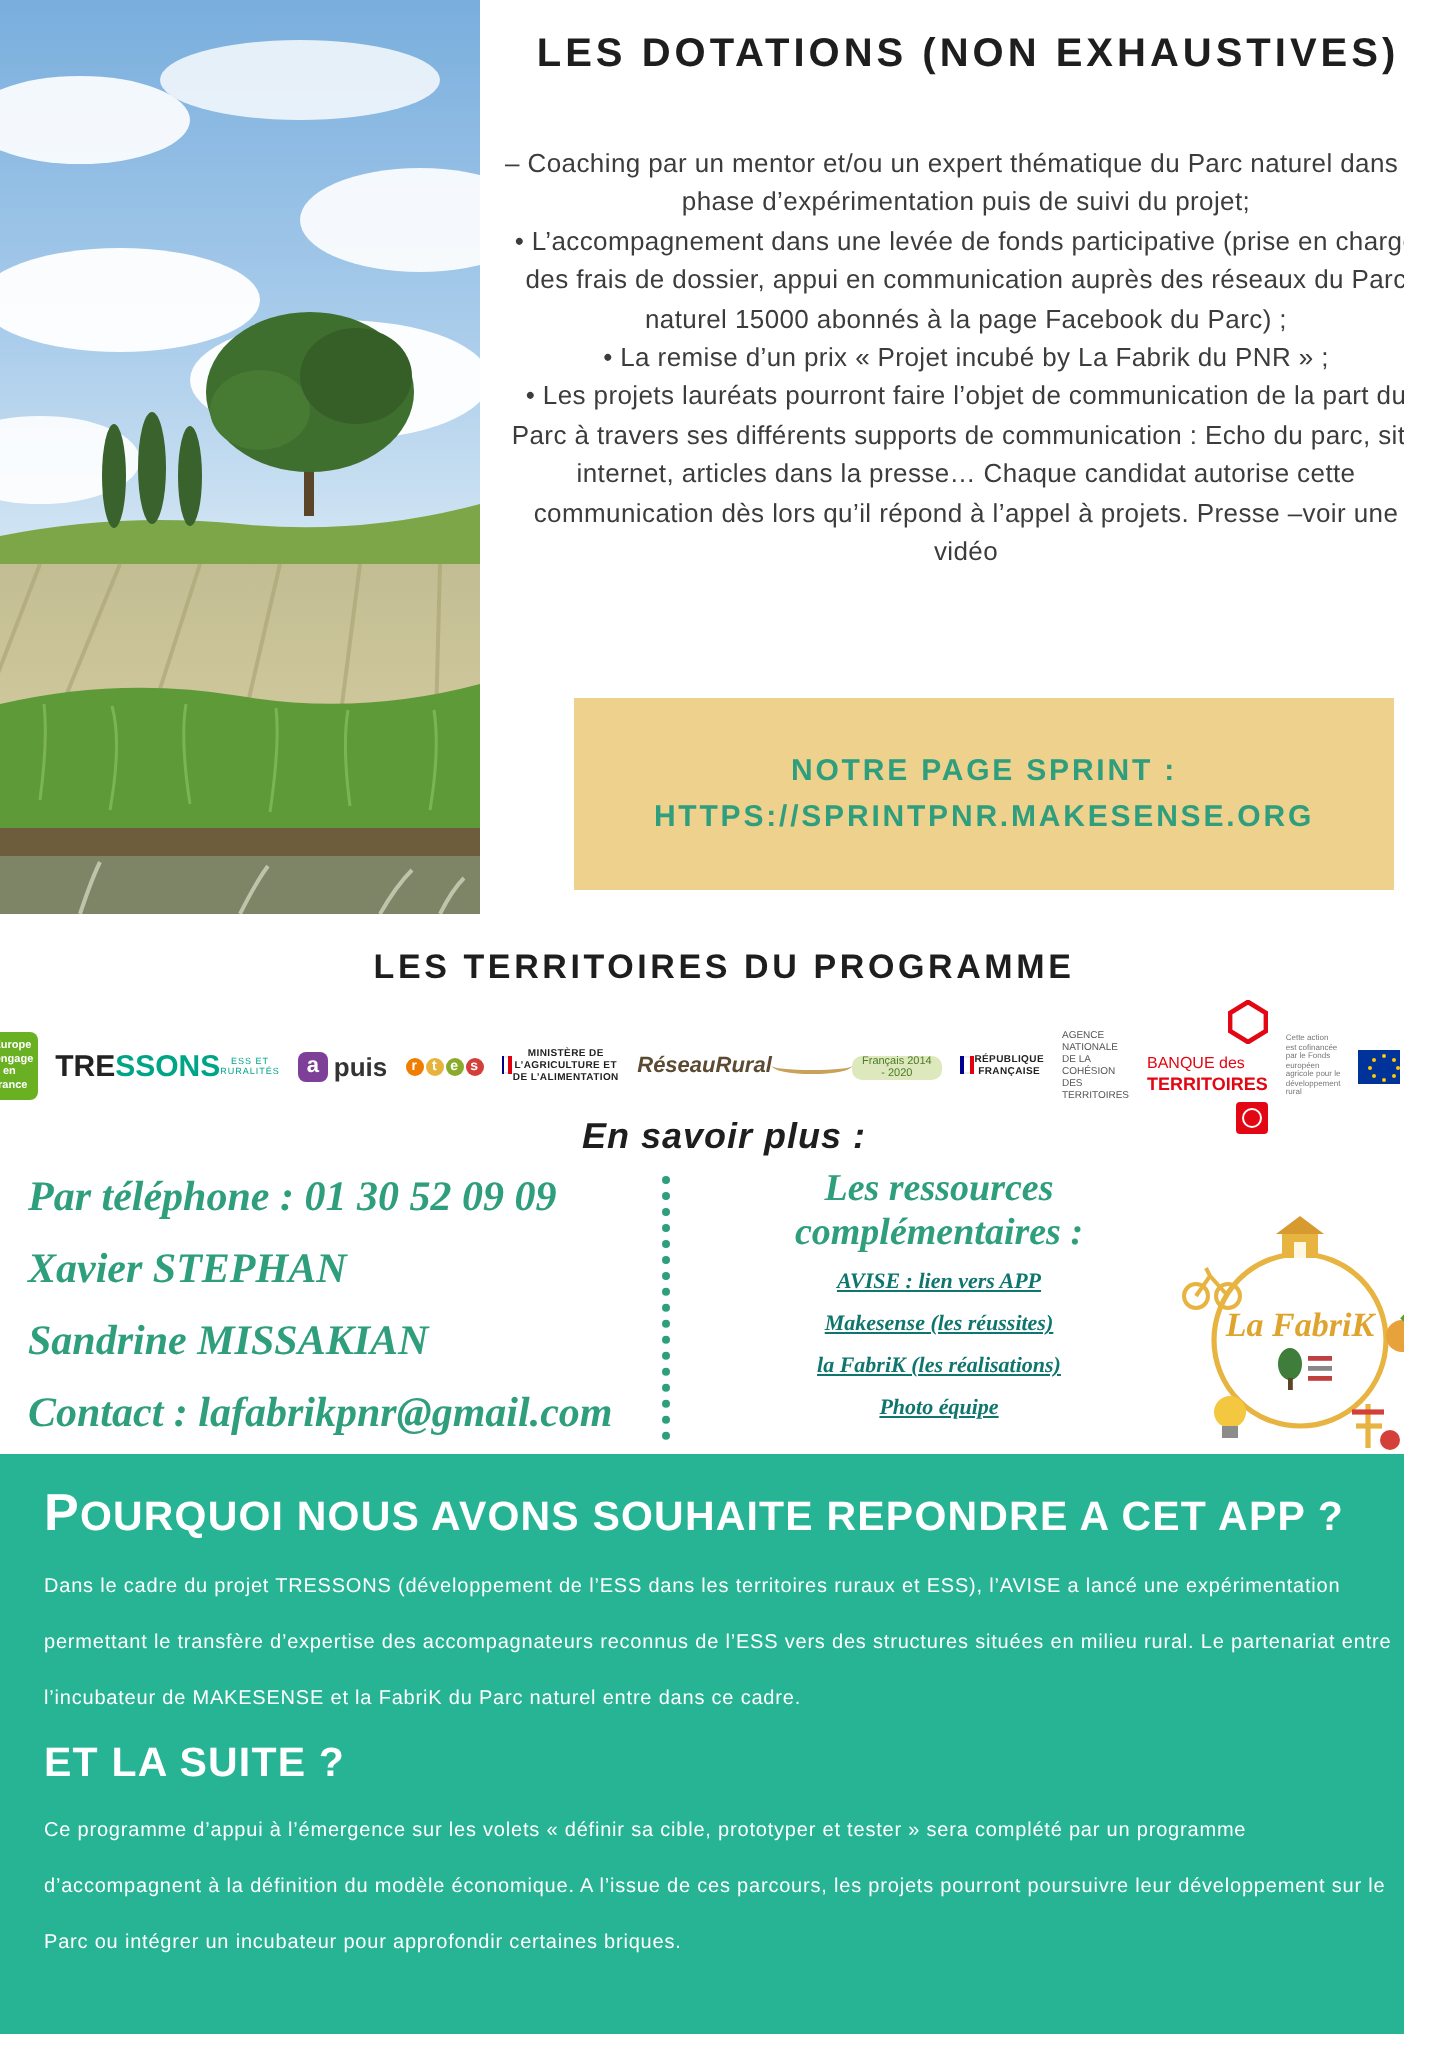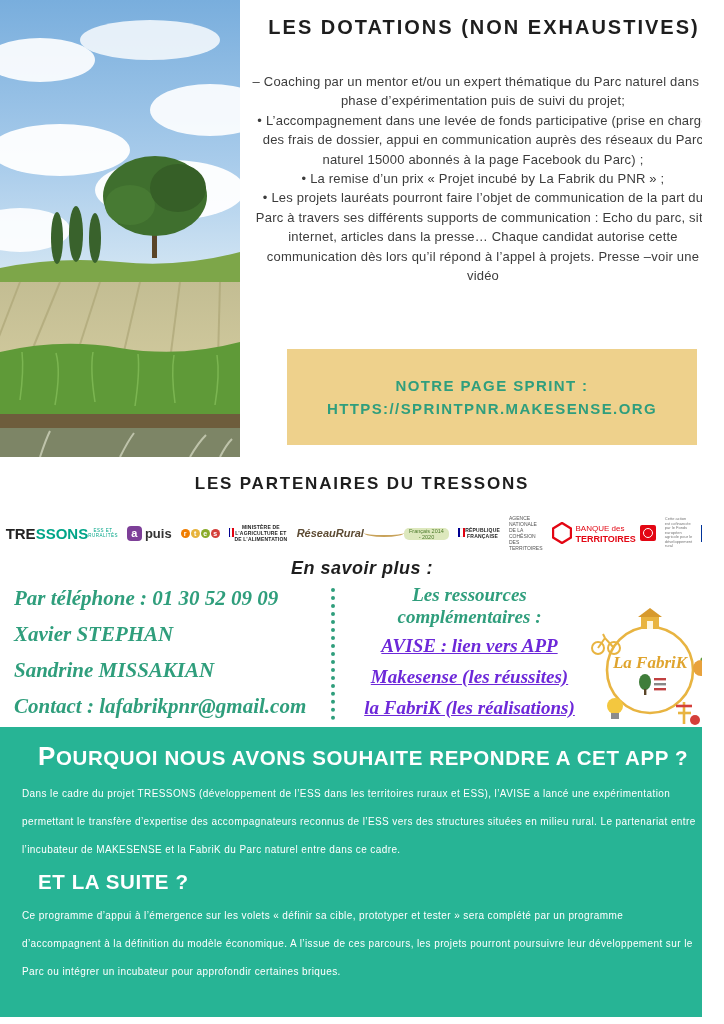--- a/index.html
+++ b/index.html
@@ -42,49 +42,49 @@
   .flag{display:flex;width:15px;height:9px;margin-bottom:2px;}
   .flag i{flex:1;}
   .flag i:nth-child(1){background:#000091;}
   .flag i:nth-child(2){background:#ffffff;border-top:1px solid #eee;border-bottom:1px solid #eee;}
   .flag i:nth-child(3){background:#e1000f;}
   .gov-text{font-size:5px;font-weight:bold;color:#222;line-height:6px;letter-spacing:0.2px;}
   .lg-reseau .rr{font-size:11px;font-style:italic;color:#5c4a32;font-weight:bold;}
   .lg-reseau .arc{width:56px;height:6px;border-bottom:2px solid #c8a25a;border-radius:50%;}
   .lg-reseau .years{font-size:5.5px;color:#4c7a2a;background:#dde8bd;border-radius:5px;padding:0 4px;margin-top:1px;}
   .lg-agence{width:62px;font-size:5px;color:#555;line-height:6px;text-align:left;}
-  .lg-banque{flex-direction:row;gap:4px;}
+  .lg-banque{flex-direction:column;gap:4px;align-items:flex-end;}
   .lg-banque .bt{font-size:9px;font-weight:bold;color:#e30613;line-height:10px;text-align:left;}
   .lg-banque .bt small{font-weight:normal;font-size:8px;color:#e30613;}
   .lg-cdc{width:16px;height:16px;background:#e30613;border-radius:2px;display:flex;align-items:center;justify-content:center;}
   .lg-cdc span{width:8px;height:8px;border:1.5px solid #fff;border-radius:50%;display:block;}
   .eu-note{width:44px;font-size:4px;color:#777;line-height:4.6px;text-align:left;}
   .lg-eu .uefl{position:relative;width:26px;height:17px;background:#039;}
   .lg-eu .uefl i{position:absolute;width:2px;height:2px;background:#ffcc00;border-radius:50%;}
   .lg-eu .cap{font-size:4px;color:#333;margin-top:1px;}
 
   .savoir{position:absolute;left:0;top:558px;width:724px;text-align:center;
           font-weight:bold;font-style:italic;font-size:18px;color:#1e1e1e;letter-spacing:0.5px;}
 
   
   .script{font-family:"Liberation Serif",serif;font-style:italic;font-weight:bold;color:#2f9e7c;}
   .contact{position:absolute;left:14px;top:586px;width:315px;}
   .contact div{font-size:21px;margin-bottom:11px;}
   .divider{position:absolute;left:331px;top:588px;height:132px;border-left:4px dotted #2f9e7c;}
   .resources{position:absolute;left:347px;top:584px;width:245px;text-align:center;}
   .resources .res-h{font-size:19px;margin-bottom:7px;}
-  .resources a{display:block;font-size:19px;margin-bottom:9px;text-decoration:underline;
-               color:#6d28d9;cursor:pointer;}
+  .resources a{display:block;font-size:11px;margin-bottom:9px;text-decoration:underline;
+               color:#0f766e;cursor:pointer;}
 
   .fabrik{position:absolute;left:588px;top:606px;width:124px;height:122px;}
 
   
   .teal{position:absolute;left:0;top:727px;width:724px;height:290px;background:#27b495;
         color:#ffffff;padding:12px 22px;box-sizing:border-box;}
-  .teal h2{margin:2px 0 8px 16px;font-size:20.5px;letter-spacing:0.6px;font-weight:bold;}
+  .teal h2{margin:2px 0 8px 0;font-size:20.5px;letter-spacing:0.6px;font-weight:bold;}
   .teal h2.dropcap::first-letter{font-size:26px;}
   .teal p{margin:0 0 6px 0;font-size:10px;line-height:28px;letter-spacing:0.4px;font-weight:400;}
   .bottom-strip{position:absolute;left:0;bottom:0;width:724px;height:7px;background:#ffffff;}
 </style>
 </head>
 <body>
 
 <div class="page">
 
   <svg class="photo" viewBox="0 0 240 457">
@@ -154,21 +154,21 @@
     <p>• L’accompagnement dans une levée de fonds participative (prise en charge des frais de dossier, appui en communication auprès des réseaux du Parc naturel 15000 abonnés à la page Facebook du Parc) ;</p>
     <p>• La remise d’un prix « Projet incubé by La Fabrik du PNR » ;</p>
     <p>• Les projets lauréats pourront faire l’objet de communication de la part du Parc à travers ses différents supports de communication : Echo du parc, site internet, articles dans la presse… Chaque candidat autorise cette communication dès lors qu’il répond à l’appel à projets. Presse –voir une vidéo</p>
   </div>
 
   <div class="banner">
     <div>NOTRE PAGE SPRINT :</div>
     <div>HTTPS://SPRINTPNR.MAKESENSE.ORG</div>
   </div>
 
-  <div class="partners-heading">LES PARTENAIRES DU TRESSONS</div>
+  <div class="partners-heading">LES TERRITOIRES DU PROGRAMME</div>
 
   <div class="logos">
     <div class="logo lg-europe">l’Europe s’engage en France</div>
     <div class="logo lg-tressons">
       <span class="word"><span>TRE</span><b>SSONS</b></span>
       <span class="sub">ESS ET RURALITÉS</span>
     </div>
     <div class="logo lg-avise">
       <span class="sq">a</span>
       <span class="t">puis</span>

